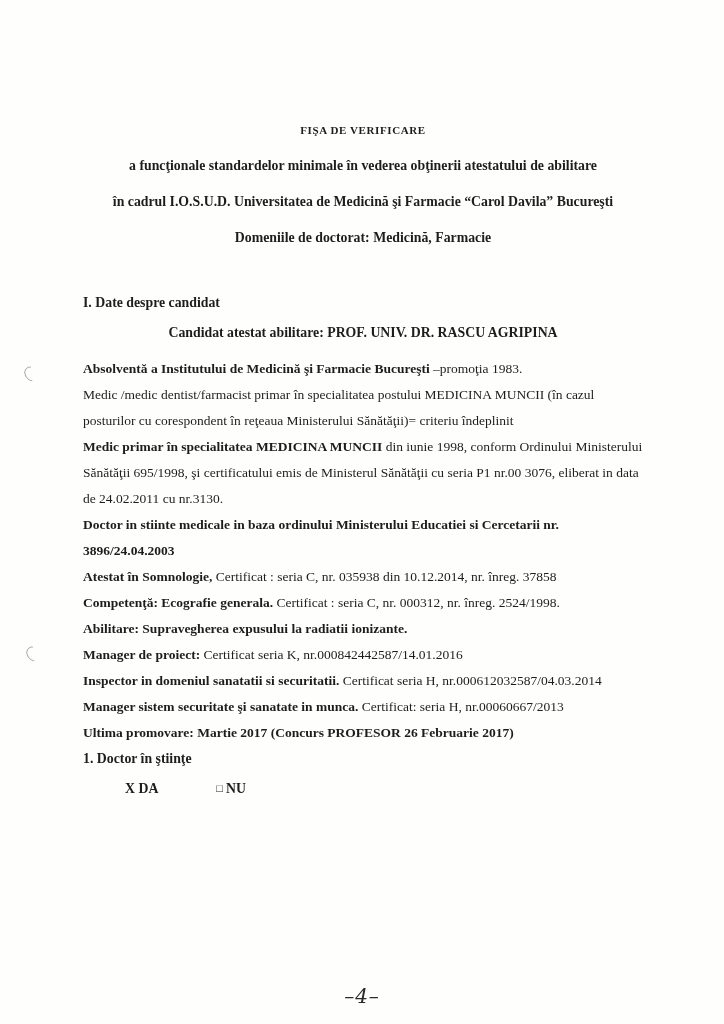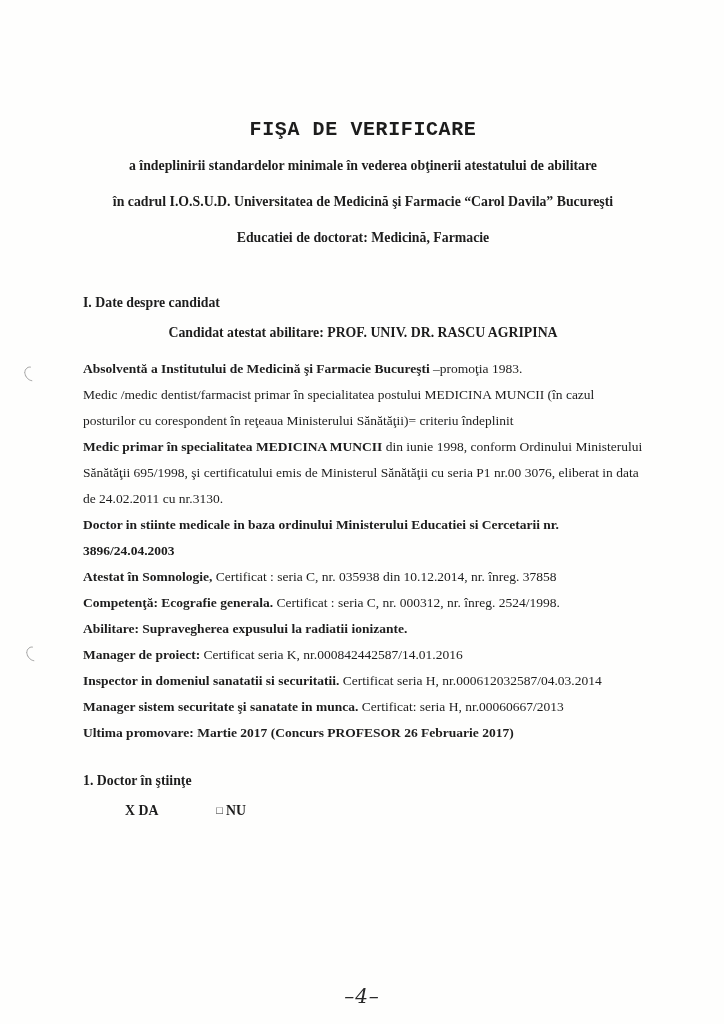--- a/index.html
+++ b/index.html
@@ -9,27 +9,27 @@
     width:724px; height:1024px;
     margin:0 auto;
     background:#fefefdff;
     font-family:"Liberation Serif", serif;
     color:#1d1d1d;
     overflow:hidden;
   }
   .content { position:absolute; left:83px; top:112px; width:560px; }
   .title-block { text-align:center; font-weight:bold; }
   .title-block .line { line-height:36px; font-size:13.8px; }
-  .doc-title { font-size:20px; letter-spacing:0.6px; line-height:36px;font-family:Liberation Mono, monospace; }
+  .doc-title { font-size:11px; letter-spacing:0.6px; line-height:36px; }
   .section-heading { margin-top:34px; font-weight:bold; font-size:13.8px; line-height:26px; }
   .candidate { margin-top:4px; text-align:center; font-weight:bold; font-size:13.8px; line-height:26px; }
   .body-text { margin-top:10px; font-size:13.5px; }
   .body-text p { line-height:26px; text-align:left; }
   .b { font-weight:bold; }
-  .question { margin-top:22px; font-weight:bold; font-size:13.8px; line-height:26px; }
+  .question { font-weight:bold; font-size:13.8px; line-height:26px; }
   .answers { margin-top:4px; padding-left:42px; font-weight:bold; font-size:13.8px; line-height:26px; display:flex; }
   .answers .gap { display:inline-block; width:58px; }
   .checkbox-glyph { font-size:11px; position:relative; top:-1px; margin-right:3px; }
   .page-number {
     position:absolute; bottom:16px; left:0; right:0;
     text-align:center; font-size:20px; font-style:italic;
     font-family:"DejaVu Serif", serif; color:#2a2a2a; letter-spacing:1px;
   }
   .scan-mark {
     position:absolute; width:13px; height:16px;
@@ -48,23 +48,23 @@
 
 <div class="page">
 
   <span class="scan-mark m1"></span>
   <span class="scan-mark m2"></span>
 
   <div class="content">
 
     <div class="title-block">
       <div class="doc-title">FIŞA DE VERIFICARE</div>
-      <div class="line">a îndeplinirii standardelor minimale în vederea obţinerii atestatului de abilitare</div>
+      <div class="line">a funcţionale standardelor minimale în vederea obţinerii atestatului de abilitare</div>
       <div class="line">în cadrul I.O.S.U.D. Universitatea de Medicină şi Farmacie “Carol Davila” Bucureşti</div>
-      <div class="line">Educatiei de doctorat: Medicină, Farmacie</div>
+      <div class="line">Domeniile de doctorat: Medicină, Farmacie</div>
     </div>
 
     <div class="section-heading">I. Date despre candidat</div>
 
     <div class="candidate">Candidat  atestat abilitare: PROF. UNIV. DR. RASCU AGRIPINA</div>
 
     <div class="body-text">
       <p><span class="b">Absolventă a Institutului de Medicină şi Farmacie Bucureşti</span><span> –promoţia 1983.</span></p>
       <p><span class="b"></span><span>Medic /medic dentist/farmacist primar în specialitatea postului MEDICINA MUNCII (în cazul posturilor cu corespondent în reţeaua Ministerului Sănătăţii)= criteriu îndeplinit</span></p>
       <p><span class="b">Medic primar în specialitatea MEDICINA MUNCII</span><span> din iunie 1998, conform Ordinului Ministerului Sănătăţii 695/1998, şi certificatului emis de Ministerul Sănătăţii cu seria P1 nr.00 3076, eliberat in data de 24.02.2011 cu nr.3130.</span></p>

